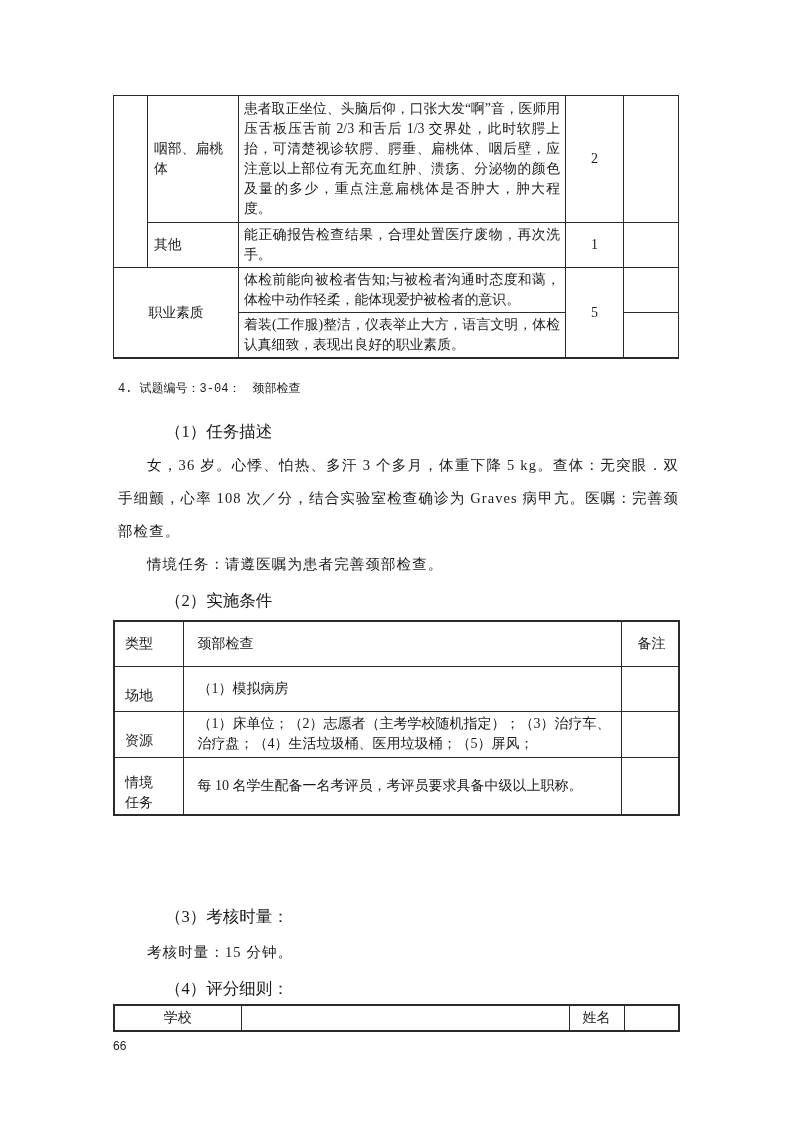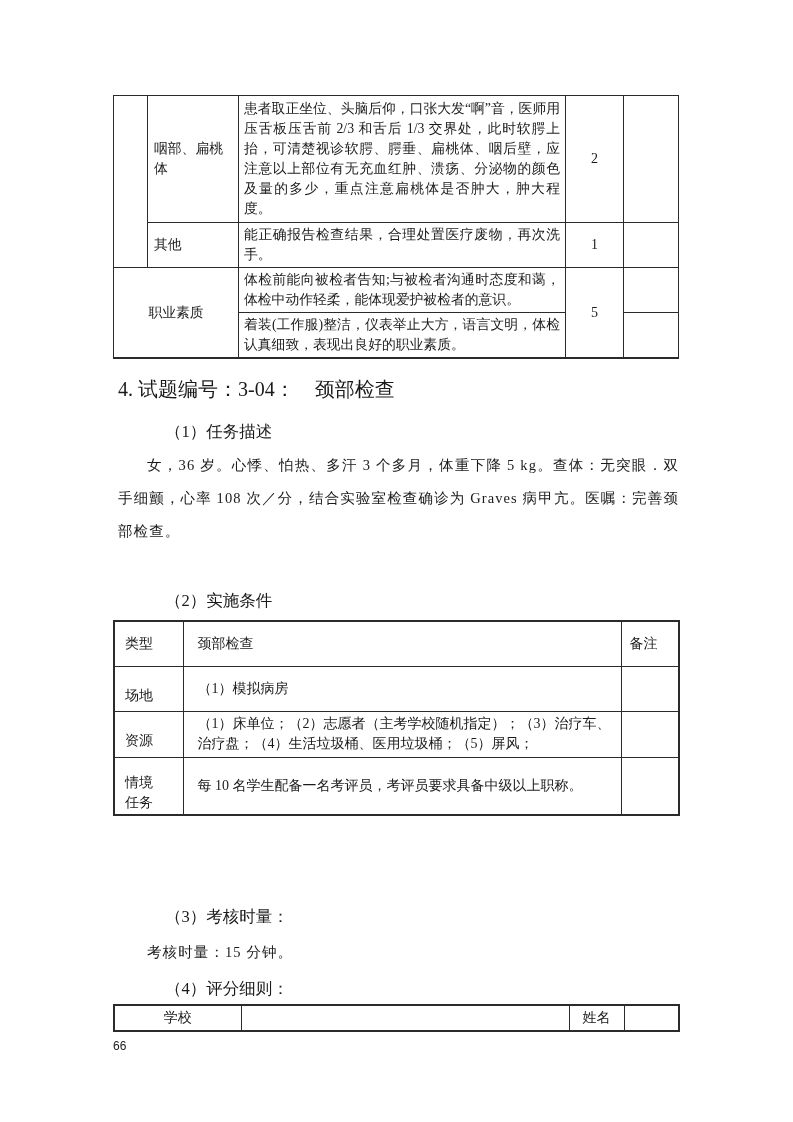--- a/index.html
+++ b/index.html
@@ -8,33 +8,33 @@
   table{border-collapse:collapse;table-layout:fixed;position:absolute;background:#fff;}
   td{border:1px solid #2b2b2b;vertical-align:middle;font-size:13.8px;line-height:20px;
      padding:1px 4px;overflow:hidden;word-break:break-all;}
   
   .t1{left:113px;top:95px;width:565px;border:1px solid #2b2b2b;border-bottom:2px solid #2b2b2b;}
   .t1 .c-label{padding-left:6px;text-align:left;}
   .t1 .c-content{text-align:justify;padding:2px 5px;}
   .t1 .c-score{text-align:center;font-size:14px;}
   .t1 .c-merged{text-align:center;}
   
-  .h1{position:absolute;left:118px;top:378px;font-size:20px;line-height:22px;}
+  .h1{position:absolute;left:118px;top:378px;font-size:12px;line-height:22px;font-family:Liberation Mono, monospace;}
   .hsub{position:absolute;left:165px;font-size:16.5px;line-height:22px;}
   .para{position:absolute;left:118px;width:561px;font-size:14.5px;line-height:33px;
         text-align:justify;text-indent:2em;letter-spacing:1.1px;}
   .para-single{position:absolute;left:118px;width:561px;font-size:14.5px;line-height:22px;
         text-indent:2em;letter-spacing:1.1px;}
   
   .t2{left:113px;top:620px;width:565px;border:2px solid #2b2b2b;}
   .t2 td{font-size:14px;}
   .t2 .c-type{padding-left:10px;}
   .t2 .c-type .lbl{display:inline-block;width:33px;line-height:20px;margin-top:14px;}
   .t2 .c-body{padding-left:14px;padding-right:10px;text-align:justify;}
-  .t2 .c-note{padding-left:8px;}
+  .t2 .c-note{padding-left:16px;}
   
   .t3{left:113px;top:1004px;width:565px;border:2px solid #2b2b2b;padding-left:34px;}
   .t3 td{font-size:14px;text-align:center;}
   .pageno{position:absolute;left:113px;top:1039px;width:565px;text-align:left;
           font-size:12px;font-family:"Liberation Sans","DejaVu Sans",sans-serif;}
 </style>
 </head>
 <body>
 
 <div class="page">
@@ -70,20 +70,21 @@
     <tr style="height:40px">
       <td class="c-content">着装(工作服)整洁，仪表举止大方，语言文明，体检认真细致，表现出良好的职业素质。</td>
       <td></td>
     </tr>
   </tbody>
     </table>
 
   <div class="h1">4. 试题编号：3-04：　颈部检查</div>
   <div class="hsub" style="top:421px">（1）任务描述</div>
   <div class="para" style="top:449px">女，36 岁。心悸、怕热、多汗 3 个多月，体重下降 5 kg。查体：无突眼．双手细颤，心率 108 次／分，结合实验室检查确诊为 Graves 病甲亢。医嘱：完善颈部检查。</div>
+  <div class="para-single" style="top:553px">情境任务：请遵医嘱为患者完善颈部检查。</div>
   <div class="hsub" style="top:590px">（2）实施条件</div>
 
   <table class="t2">
     <colgroup>
         <col style="width:69px">
         <col style="width:438px">
         <col style="width:58px">
       </colgroup>
     <tbody>
         <tr style="height:45px">

